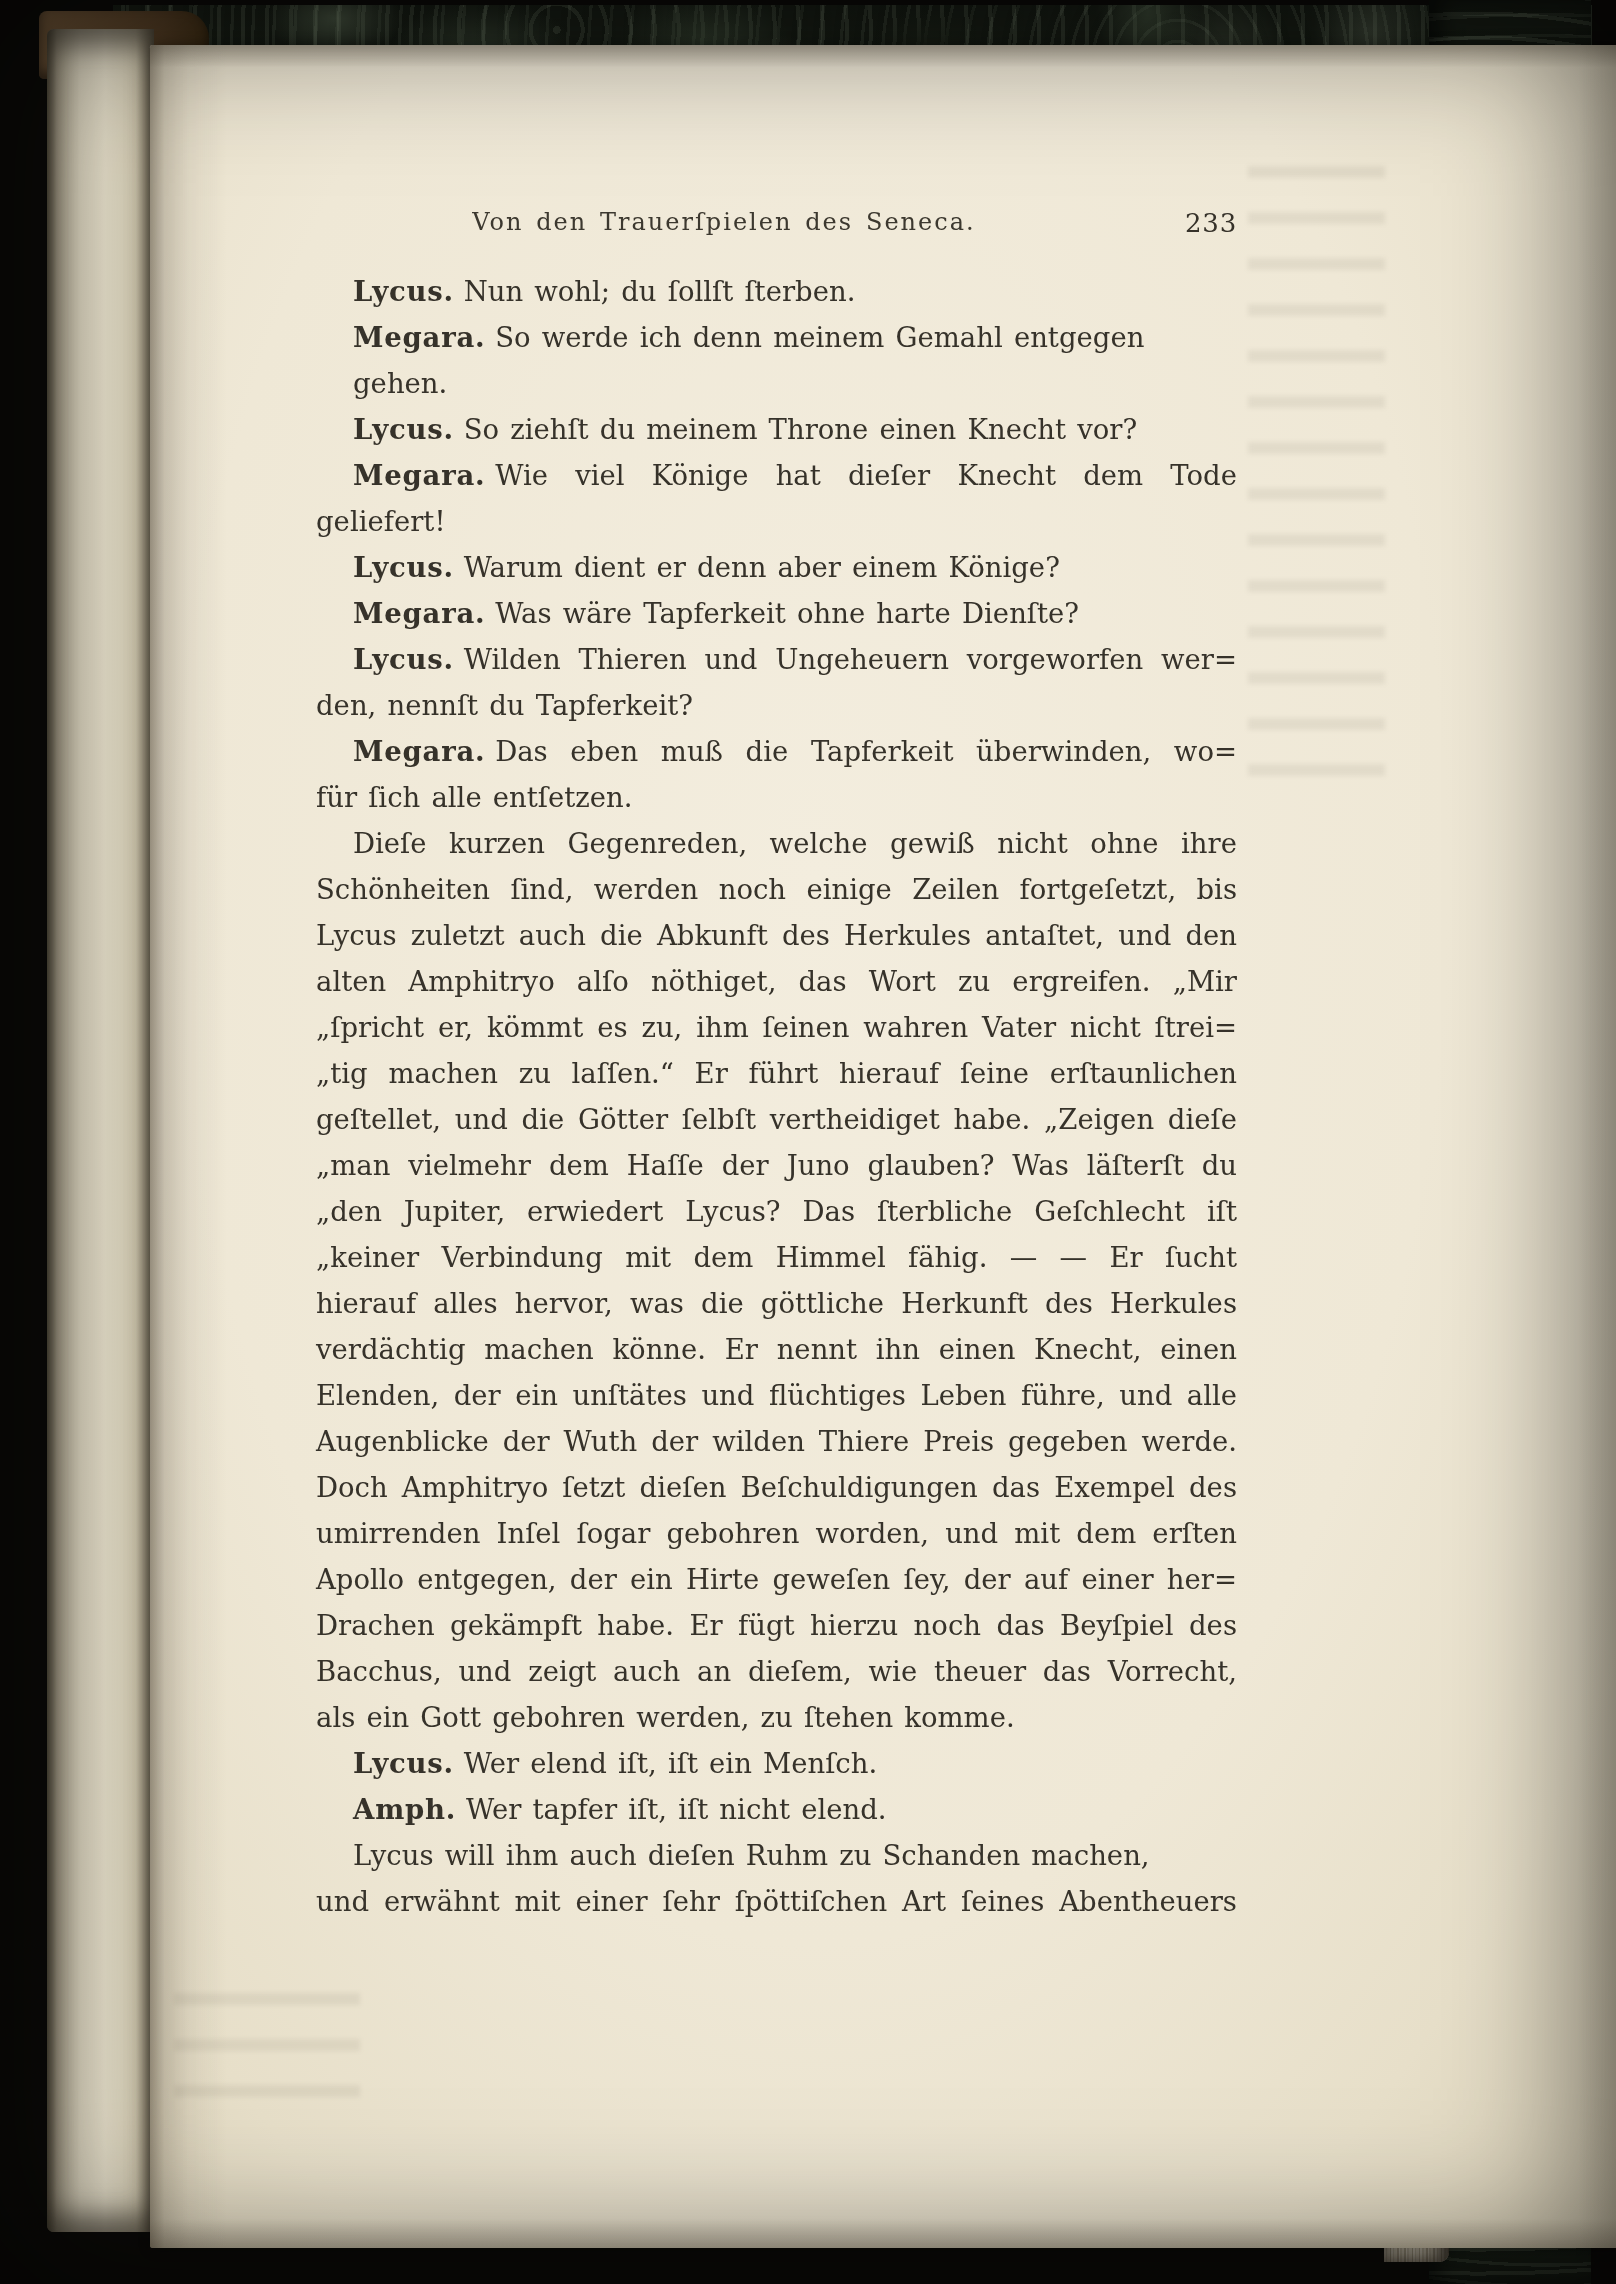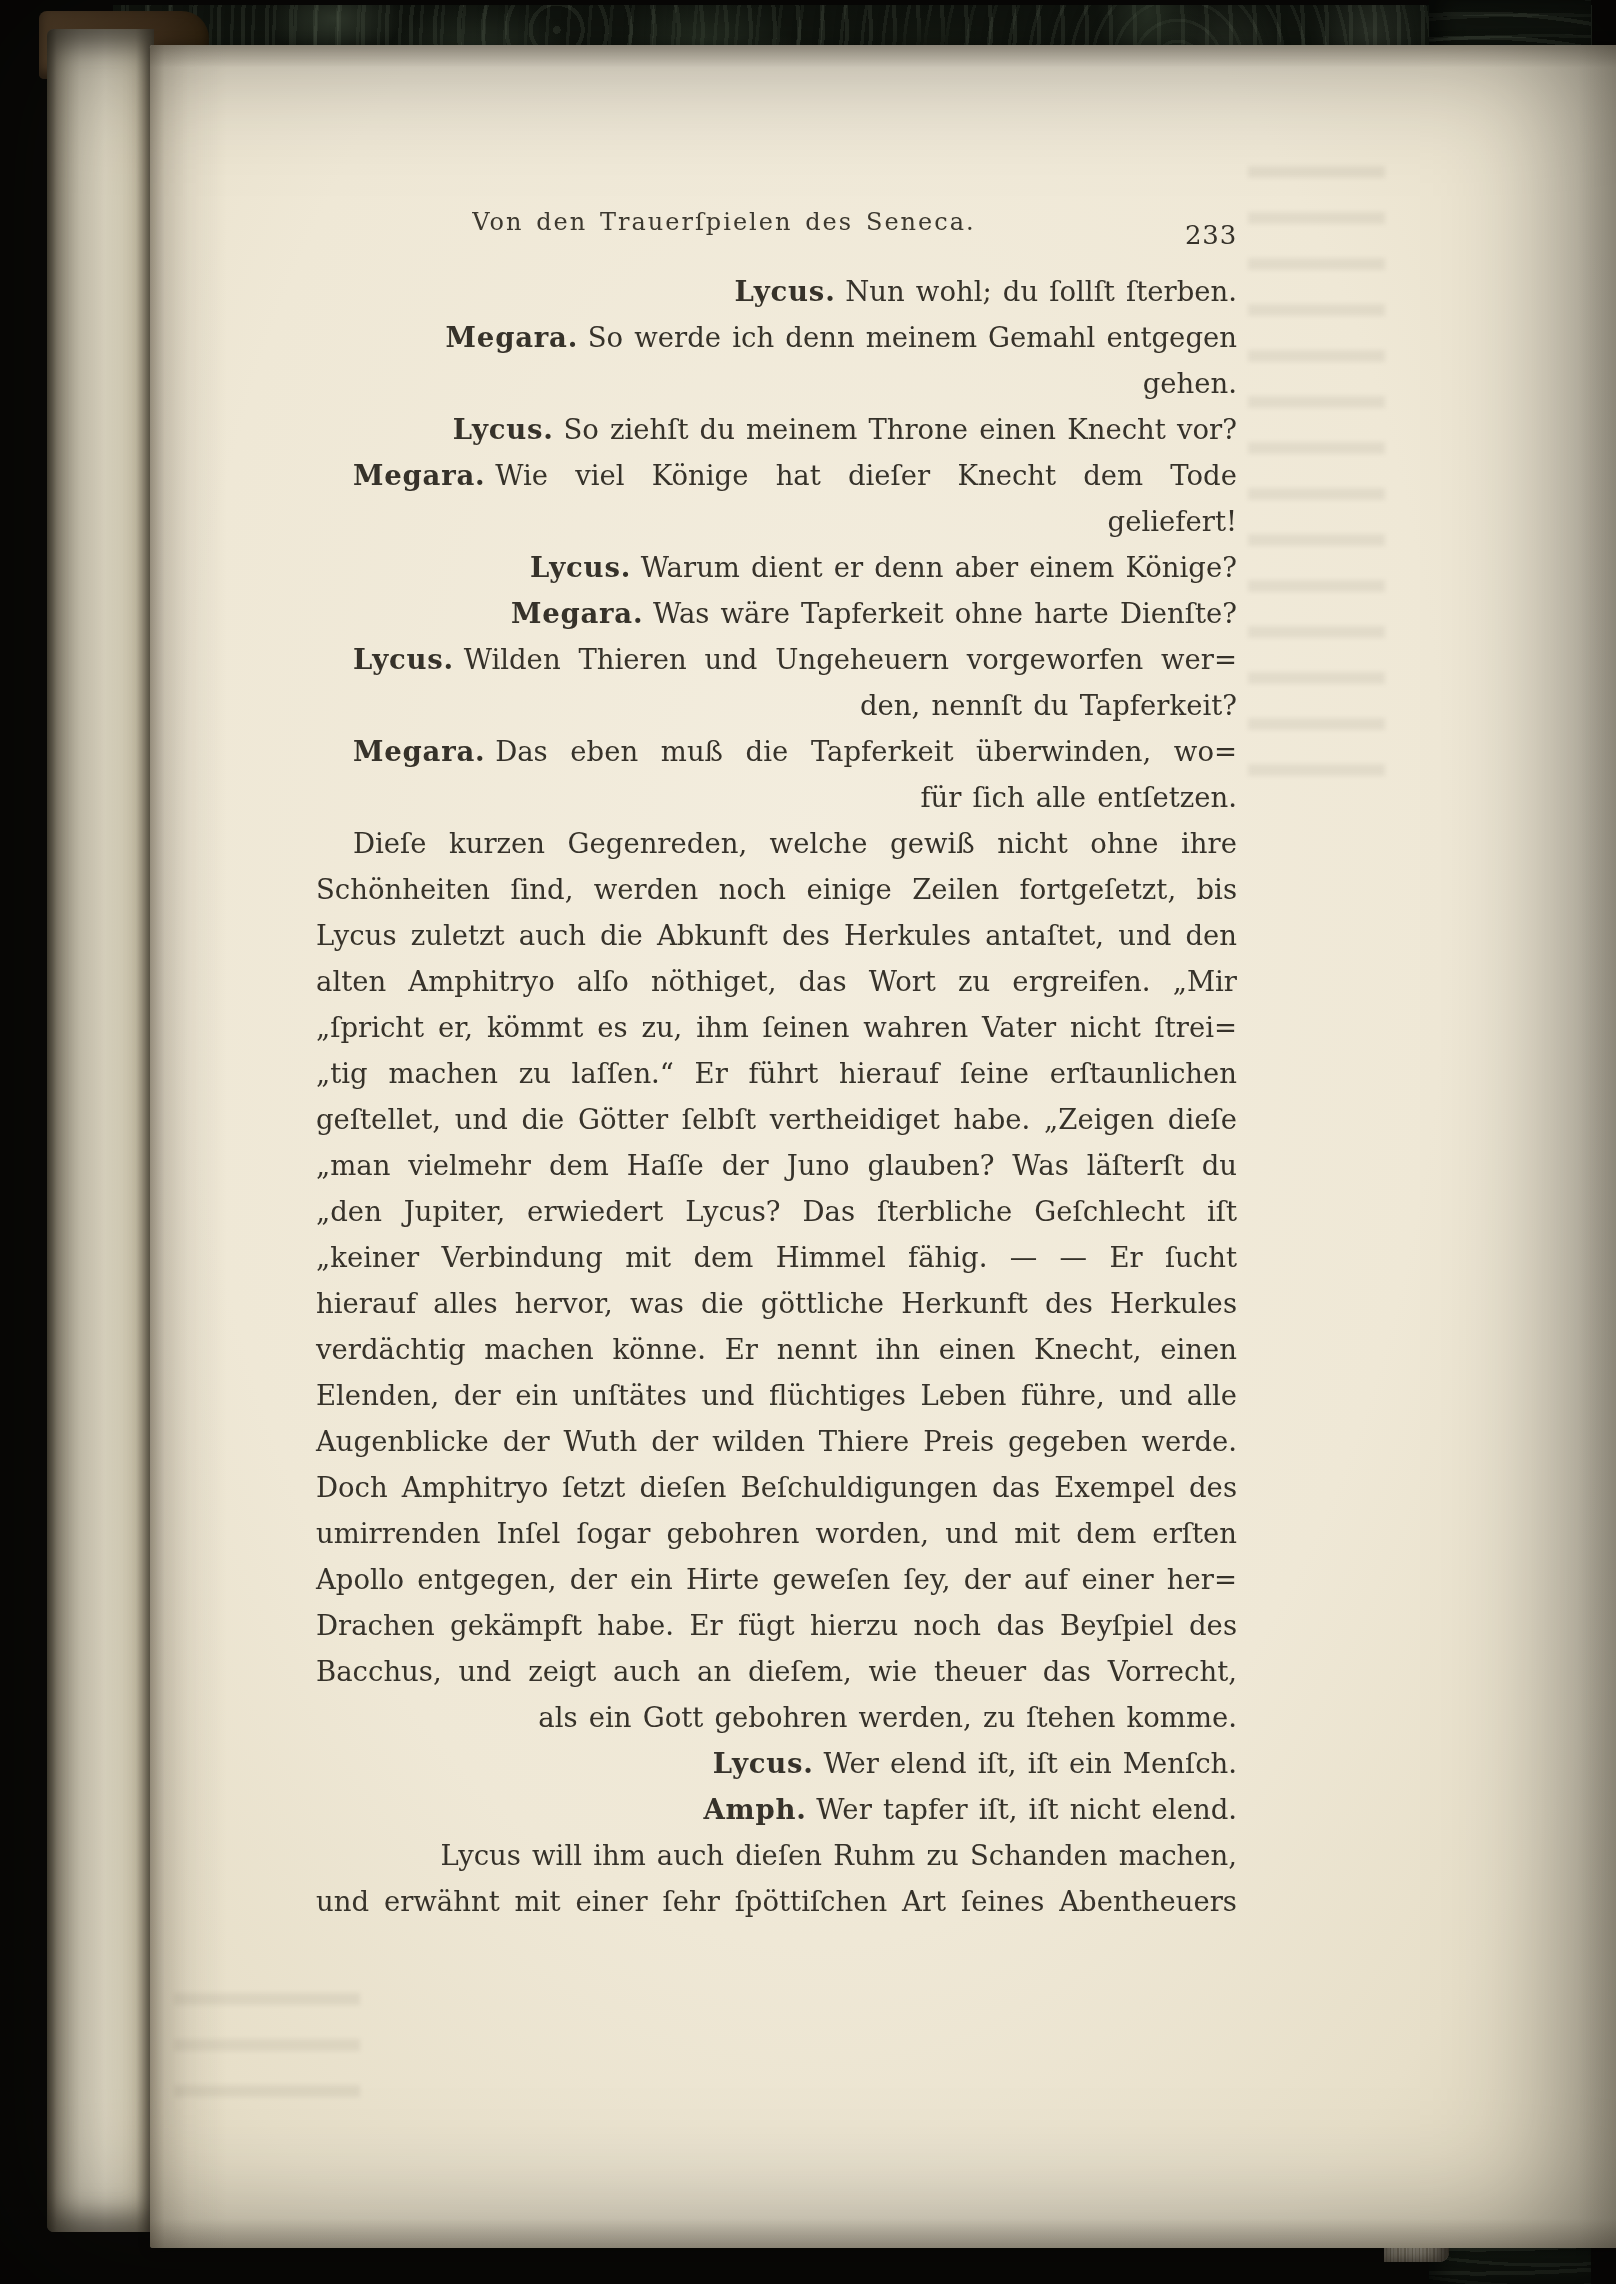--- a/index.html
+++ b/index.html
@@ -85,29 +85,29 @@
   .st-right  { left:1098px; top:121px;  width:137px; height:614px; }
   .st-bottom { left:24px;   top:1948px; width:186px; height:137px; }
 
   
   .header-row { position:absolute; left:166px; top:163px; width:921px; height:36px; }
   .running-header {
     position:absolute; left:0; top:0; width:816px; text-align:center;
     font-size:24px; letter-spacing:2px; color:#3c382f; word-spacing:3.2px;
   }
   .page-number {
-    position:absolute; right:0; top:0; font-size:26px; color:#36322a; letter-spacing:0.8px;margin-top:12px;
+    position:absolute; right:0; top:0; font-size:26px; color:#36322a; letter-spacing:0.8px;
   }
 
   .text-block {
     position:absolute; left:166px; top:223px; width:921px;
     color:#36322a; font-size:27.5px; line-height:46px; word-spacing:2.4px;
     text-rendering:optimizeLegibility;
   }
-  .line { width:100%; text-align:right; }
+  .line { width:100%; text-align:left; }
   .line.j { text-align:justify; text-align-last:justify; }
   .line.indent { padding-left:37px; box-sizing:border-box; }
   .speaker { font-weight:bold; letter-spacing:0.8px; margin-right:9.7px; }
 
   .vignette {
     position:absolute; inset:0; pointer-events:none;
     box-shadow: inset 0 0 137px 32px rgba(0,0,0,.5);
   }
 </style>
 </head>

